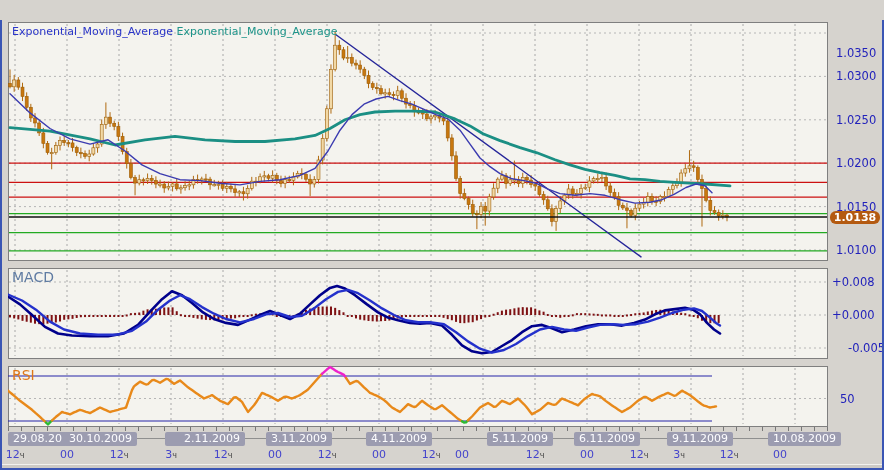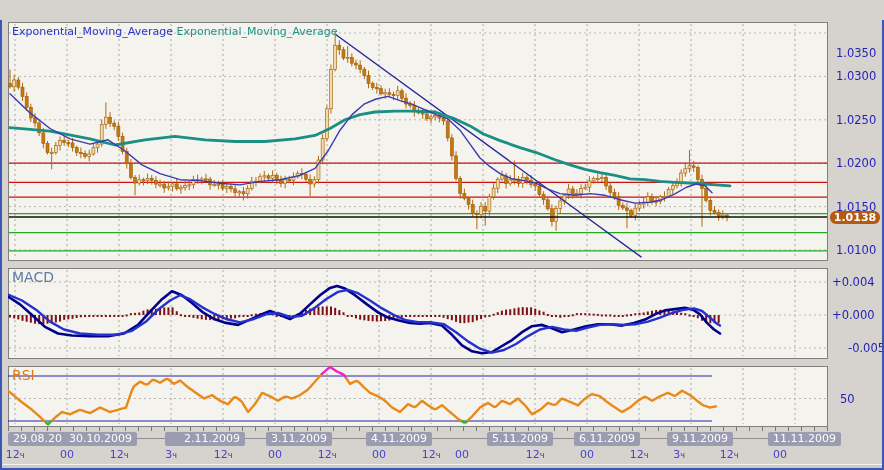--- a/index.html
+++ b/index.html
@@ -648,33 +648,33 @@
     <div class="price-tag">1.0138</div>
     <div class="tickrow"></div>
     <div class="axisline"></div>
     <div class="bottombevel"></div>
   <div class="axis-lbl" style="left: 836px; top: 6px; margin-top: 20px;">1.0350</div>
       <div class="axis-lbl" style="left: 836px; top: 49.4px;">1.0300</div>
       <div class="axis-lbl" style="left: 836px; top: 92.8px;">1.0250</div>
       <div class="axis-lbl" style="left: 836px; top: 136.2px;">1.0200</div>
       <div class="axis-lbl" style="left: 836px; top: 179.6px;">1.0150</div>
       <div class="axis-lbl" style="left: 836px; top: 223px;">1.0100</div>
-      <div class="axis-lbl" style="left: 832px; top: 255px;">+0.004</div>
+      <div class="axis-lbl" style="left: 832px; top: 255px;">+0.008</div>
       <div class="axis-lbl" style="left: 832px; top: 288px;">+0.000</div>
       <div class="axis-lbl" style="left: 832px; top: 321px; margin-left: 16px;">-0.005</div>
       <div class="axis-lbl" style="left: 840px; top: 371.5px;">50</div>
       <div class="date-badge" style="left: 8px; top: 412px;">29.08.20</div>
       <div class="date-badge" style="left: 64px; top: 412px;">30.10.2009</div>
       <div class="date-badge" style="left: 165px; top: 412px; padding-left: 19px;">2.11.2009</div>
       <div class="date-badge" style="left: 266px; top: 412px;">3.11.2009</div>
       <div class="date-badge" style="left: 366px; top: 412px;">4.11.2009</div>
       <div class="date-badge" style="left: 487px; top: 412px;">5.11.2009</div>
       <div class="date-badge" style="left: 574px; top: 412px;">6.11.2009</div>
       <div class="date-badge" style="left: 667px; top: 412px;">9.11.2009</div>
-      <div class="date-badge" style="left: 768px; top: 412px;">11.11.2009</div>
+      <div class="date-badge" style="left: 768px; top: 412px;">10.08.2009</div>
       <div class="time-lbl" style="left: 15px; top: 428px;">12<span class="hr">ч</span></div>
       <div class="time-lbl" style="left: 67px; top: 428px;">00</div>
       <div class="time-lbl" style="left: 119px; top: 428px;">12<span class="hr">ч</span></div>
       <div class="time-lbl" style="left: 171px; top: 428px;">3<span class="hr">ч</span></div>
       <div class="time-lbl" style="left: 223px; top: 428px;">12<span class="hr">ч</span></div>
       <div class="time-lbl" style="left: 275px; top: 428px;">00</div>
       <div class="time-lbl" style="left: 327px; top: 428px;">12<span class="hr">ч</span></div>
       <div class="time-lbl" style="left: 379px; top: 428px;">00</div>
       <div class="time-lbl" style="left: 431px; top: 428px;">12<span class="hr">ч</span></div>
       <div class="time-lbl" style="left: 462px; top: 428px;">00</div>

